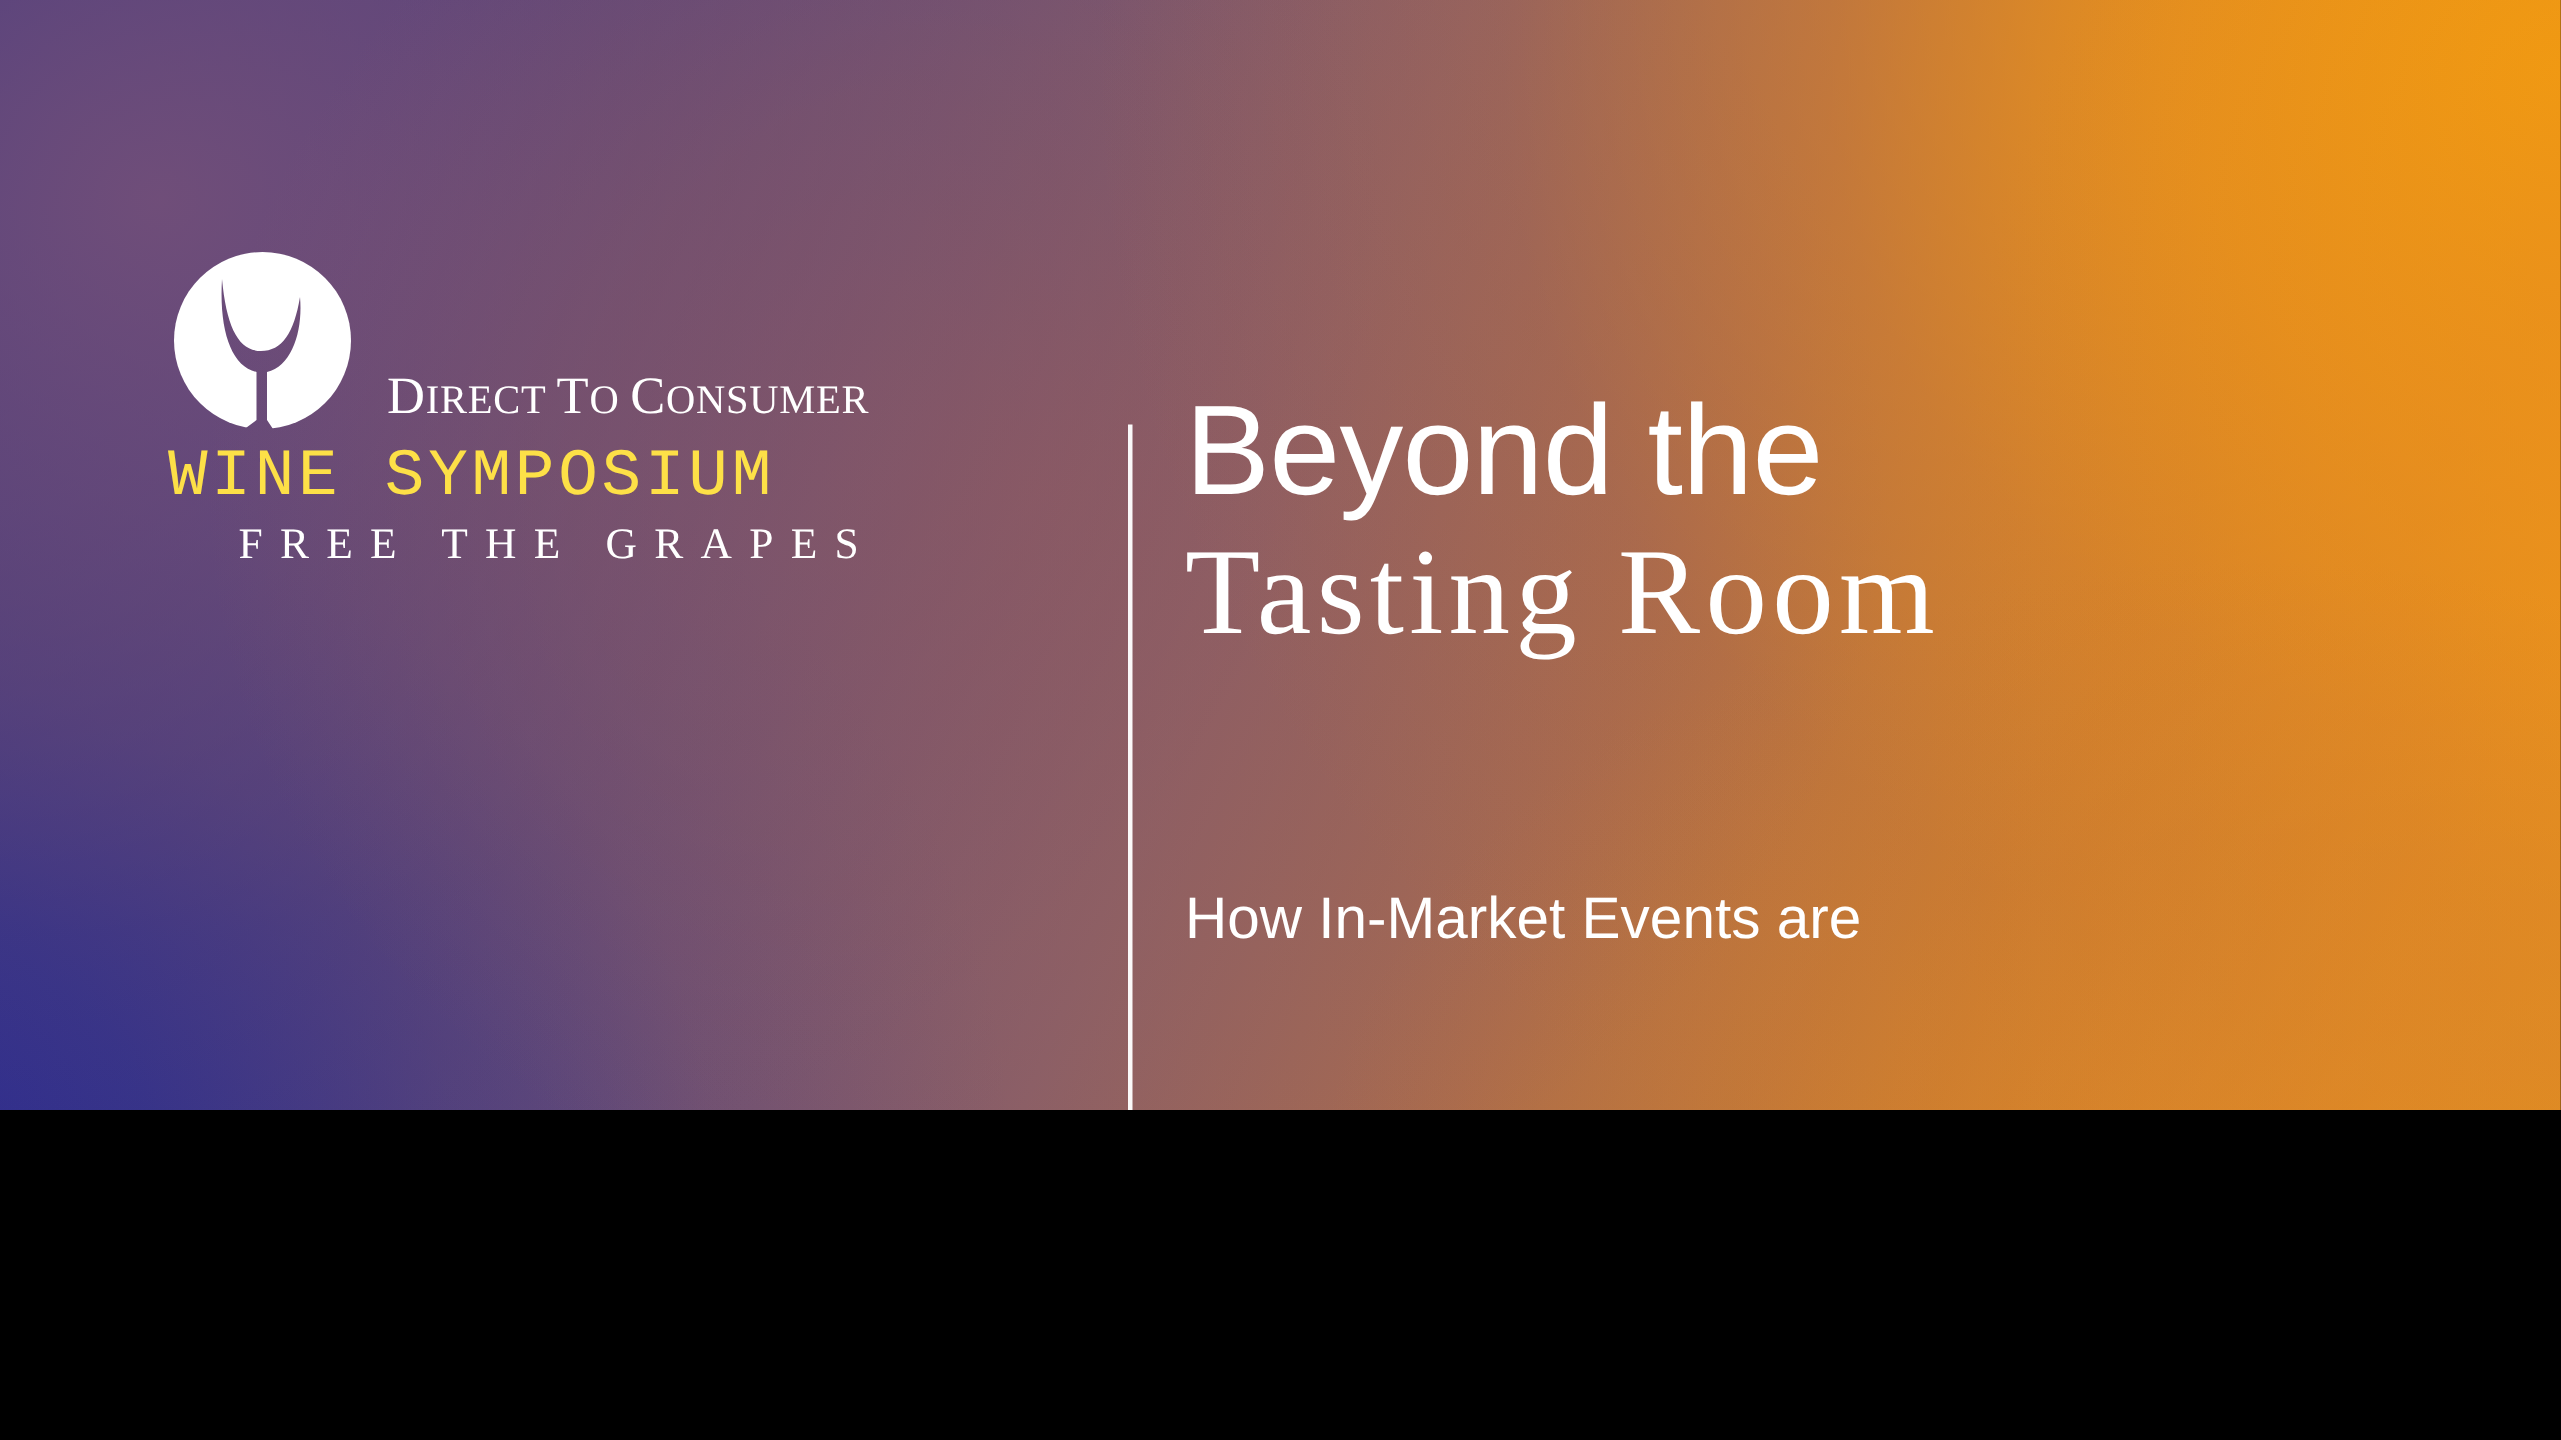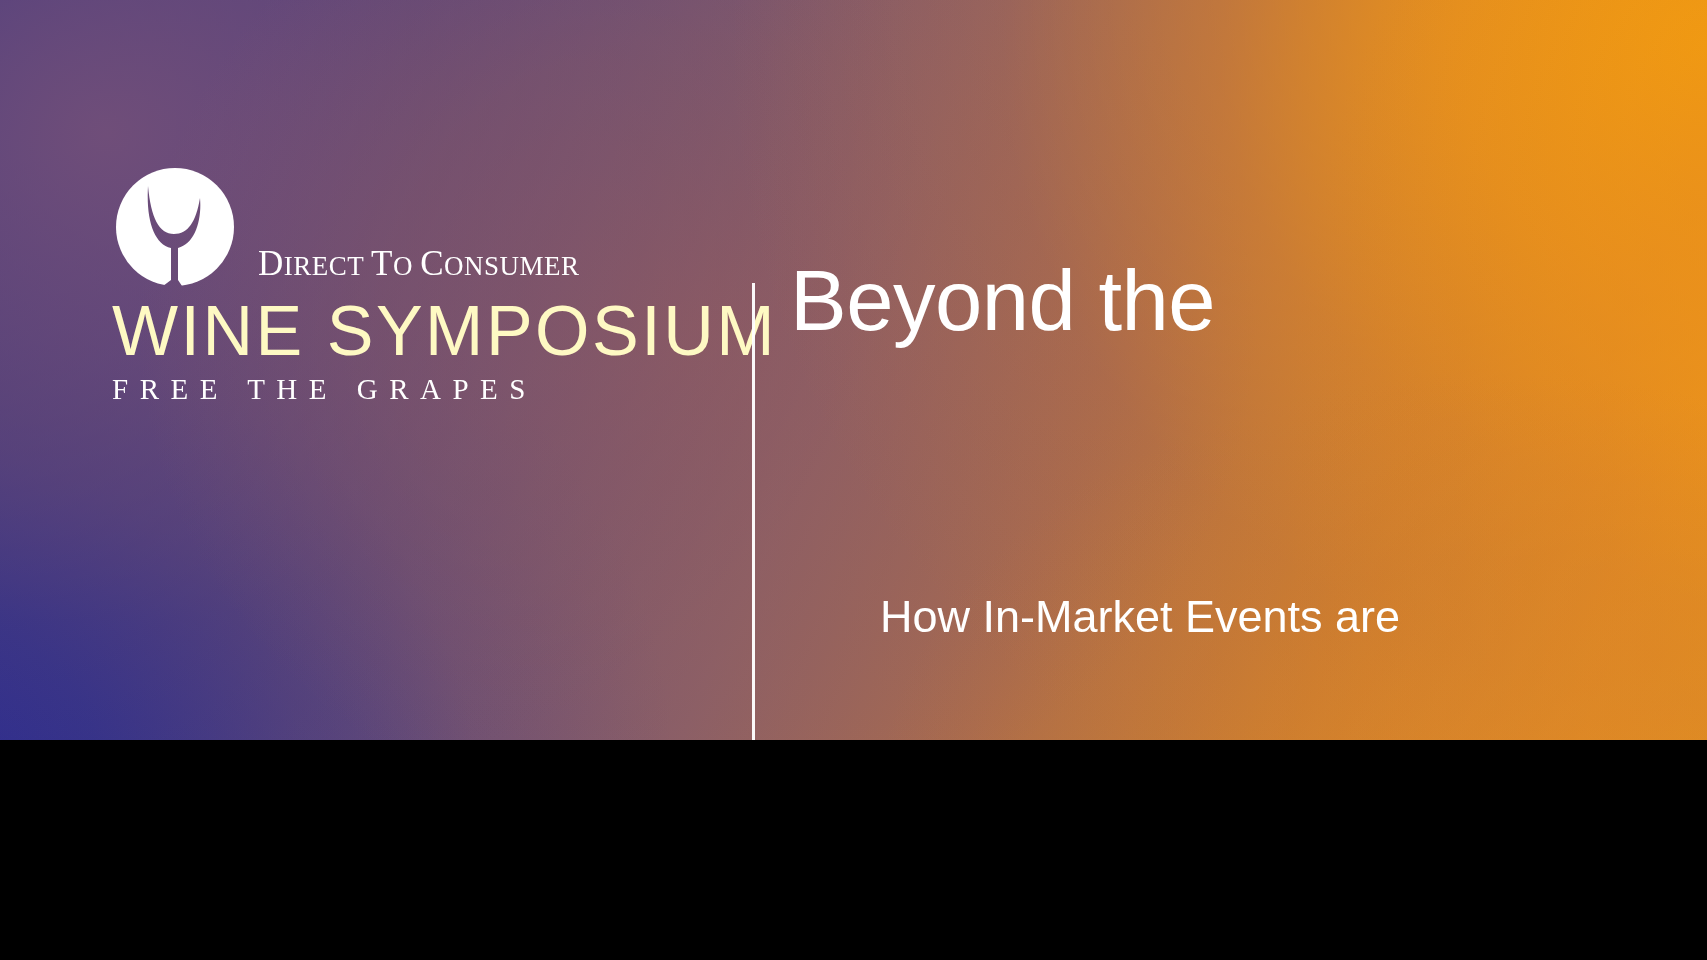--- a/index.html
+++ b/index.html
@@ -119,35 +119,36 @@
     font-size: 35px;
     line-height: 1;
     letter-spacing: 0.5px;
     white-space: nowrap;
     color: #ffffff;
   }
   .brand-org .cap { font-size: 35px; }
   .brand-org .sc  { font-size: 27px; }
   .brand-name {
     margin-top: 2px;
-    font-family: Liberation Sans, sans-serif;
-    font-size: 70px;
+    font-family: Liberation Mono, monospace;
+    font-size: 44px;
     line-height: 1.02;
     letter-spacing: 2.5px;
     white-space: nowrap;
-    color: #fef9c3;
+    color: #fde047;
   }
   .brand-tag {
     margin-top: 8px;
     font-family: "Liberation Serif", serif;
     font-size: 29px;
     line-height: 1;
     letter-spacing: 11.5px;
     white-space: nowrap;
     color: #ffffff;
+    margin-left: 47px;
   }
 
   
   .divider {
     position: absolute;
     left: 752px;
     top: 283px;
     width: 3px;
     height: 482px;
     background: #ffffff;
@@ -177,23 +178,22 @@
     line-height: 1.14;
     letter-spacing: 3.5px;
     white-space: nowrap;
     margin-top: 2px;
   }
   .subtitle {
     position: absolute;
     left: 790px;
     top: 588px;
     width: 700px;
-    text-align: center;
     font-family: "Liberation Sans", sans-serif;
-    font-size: 45px;
+    font-size: 39px;
     font-weight: 400;
     line-height: 1.28;
     color: #ffffff;
   }
   .subtitle div { white-space: nowrap; }
 </style>
 </head>
 <body>
 
 <div id="slide">
@@ -243,20 +243,21 @@
 
       <div class="brand-name">WINE SYMPOSIUM</div>
       <div class="brand-tag">FREE THE GRAPES</div>
 
     </div>
 
     <div class="divider"></div>
 
     <div class="title-block">
       <div class="title-line1">Beyond the</div>
+      <div class="title-line2">Tasting Room</div>
     </div>
 
     <div class="subtitle">
       <div>How In-Market Events are</div>
     </div>
 
   </div>
 </div>
 
 </body></html>

